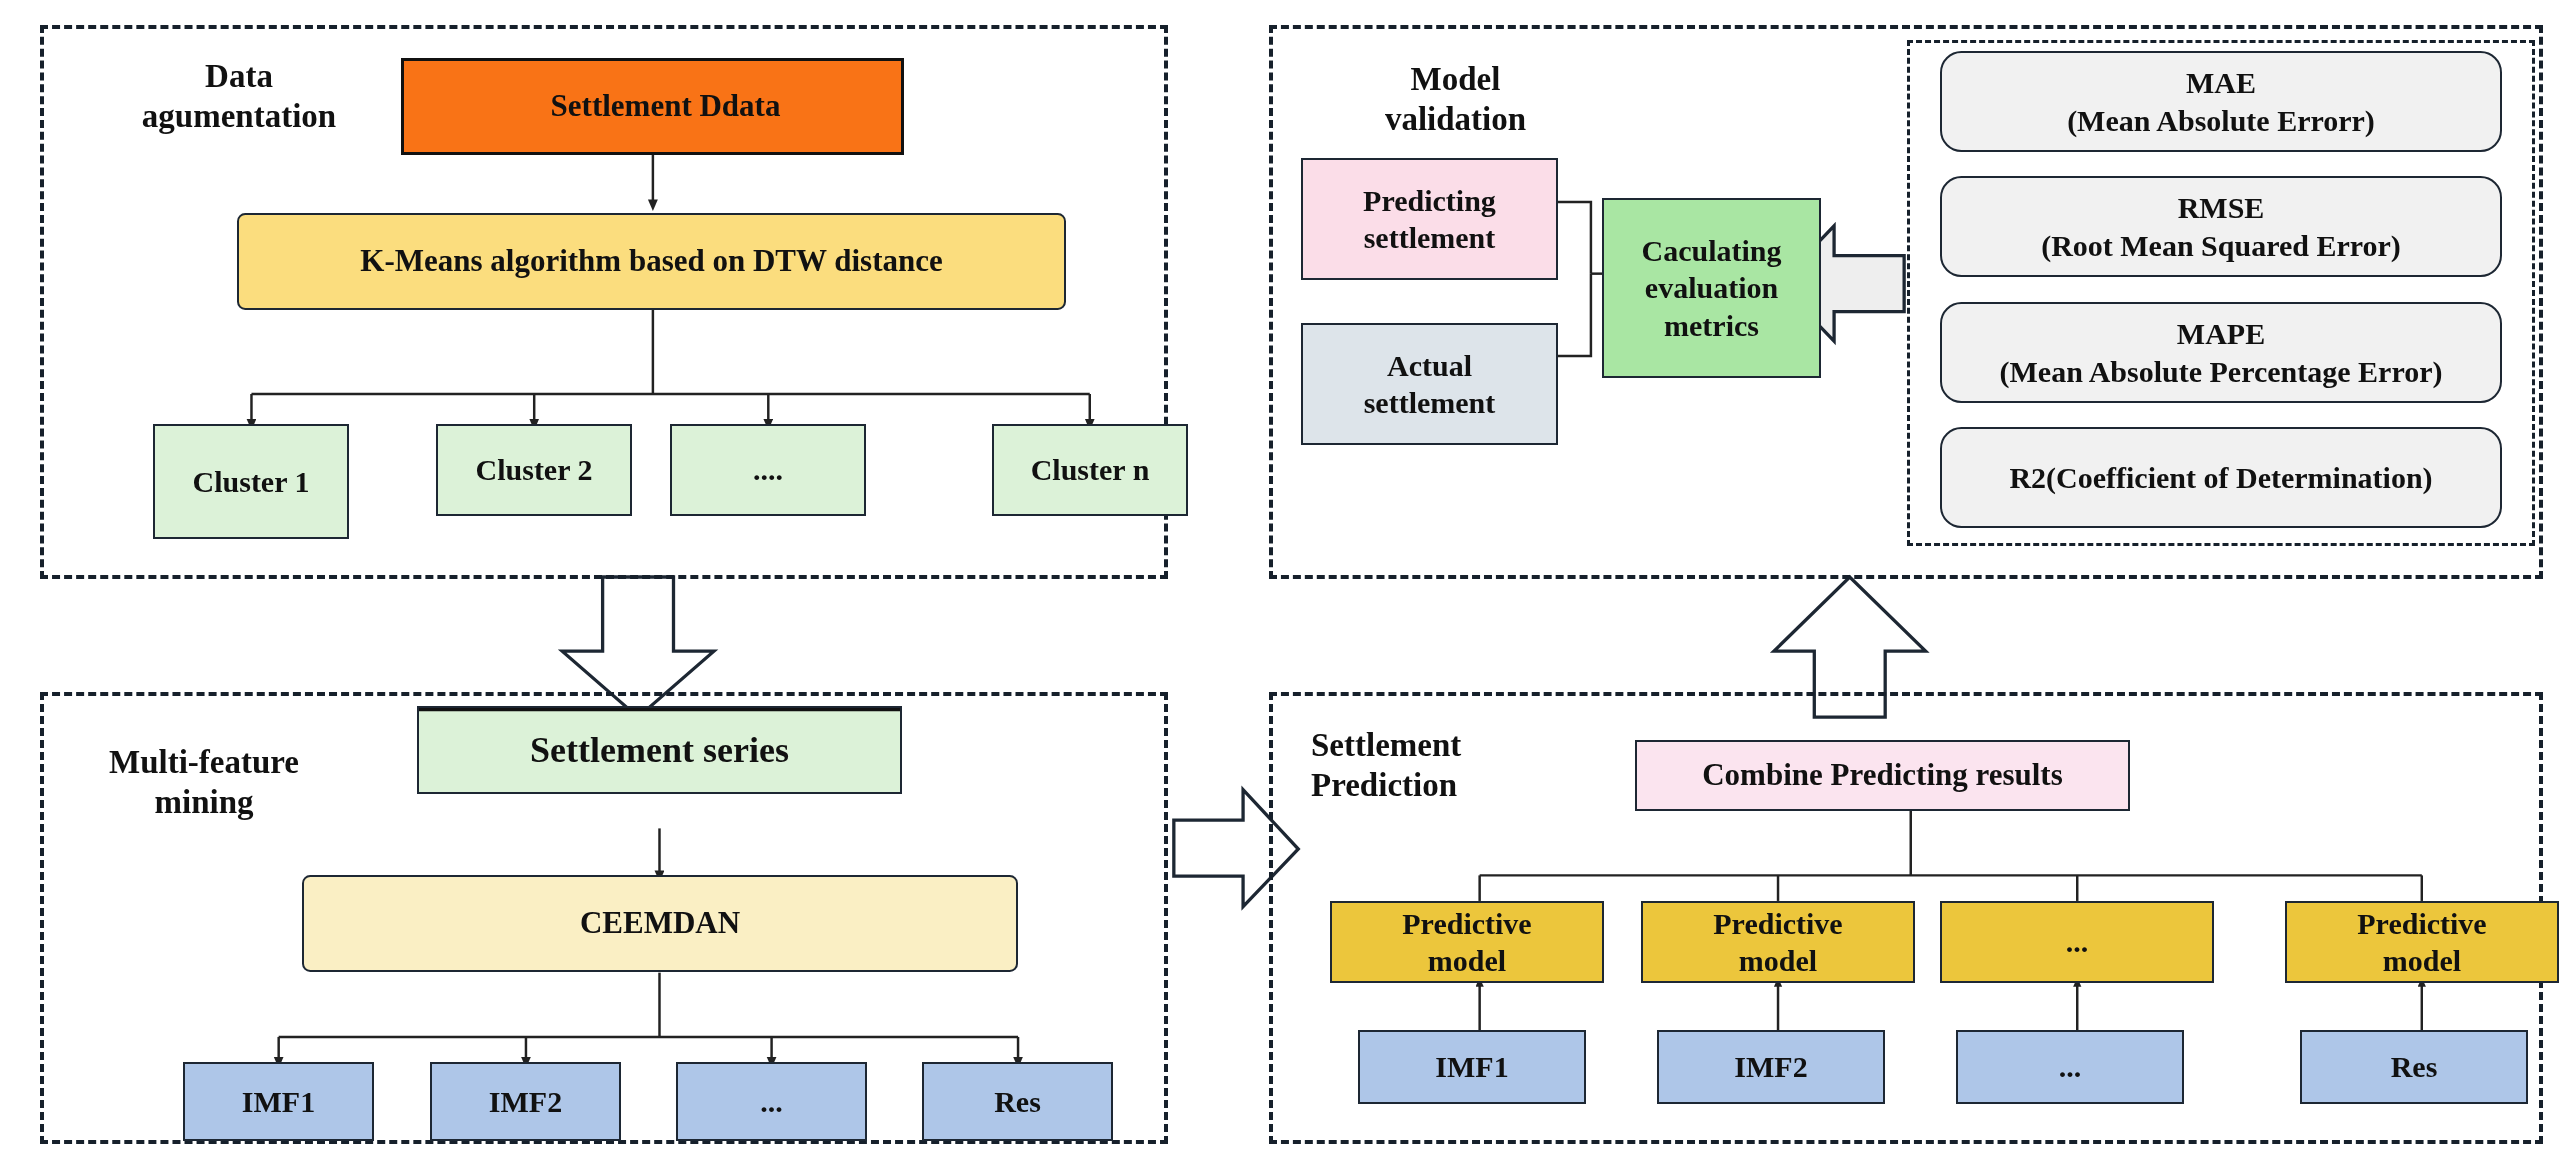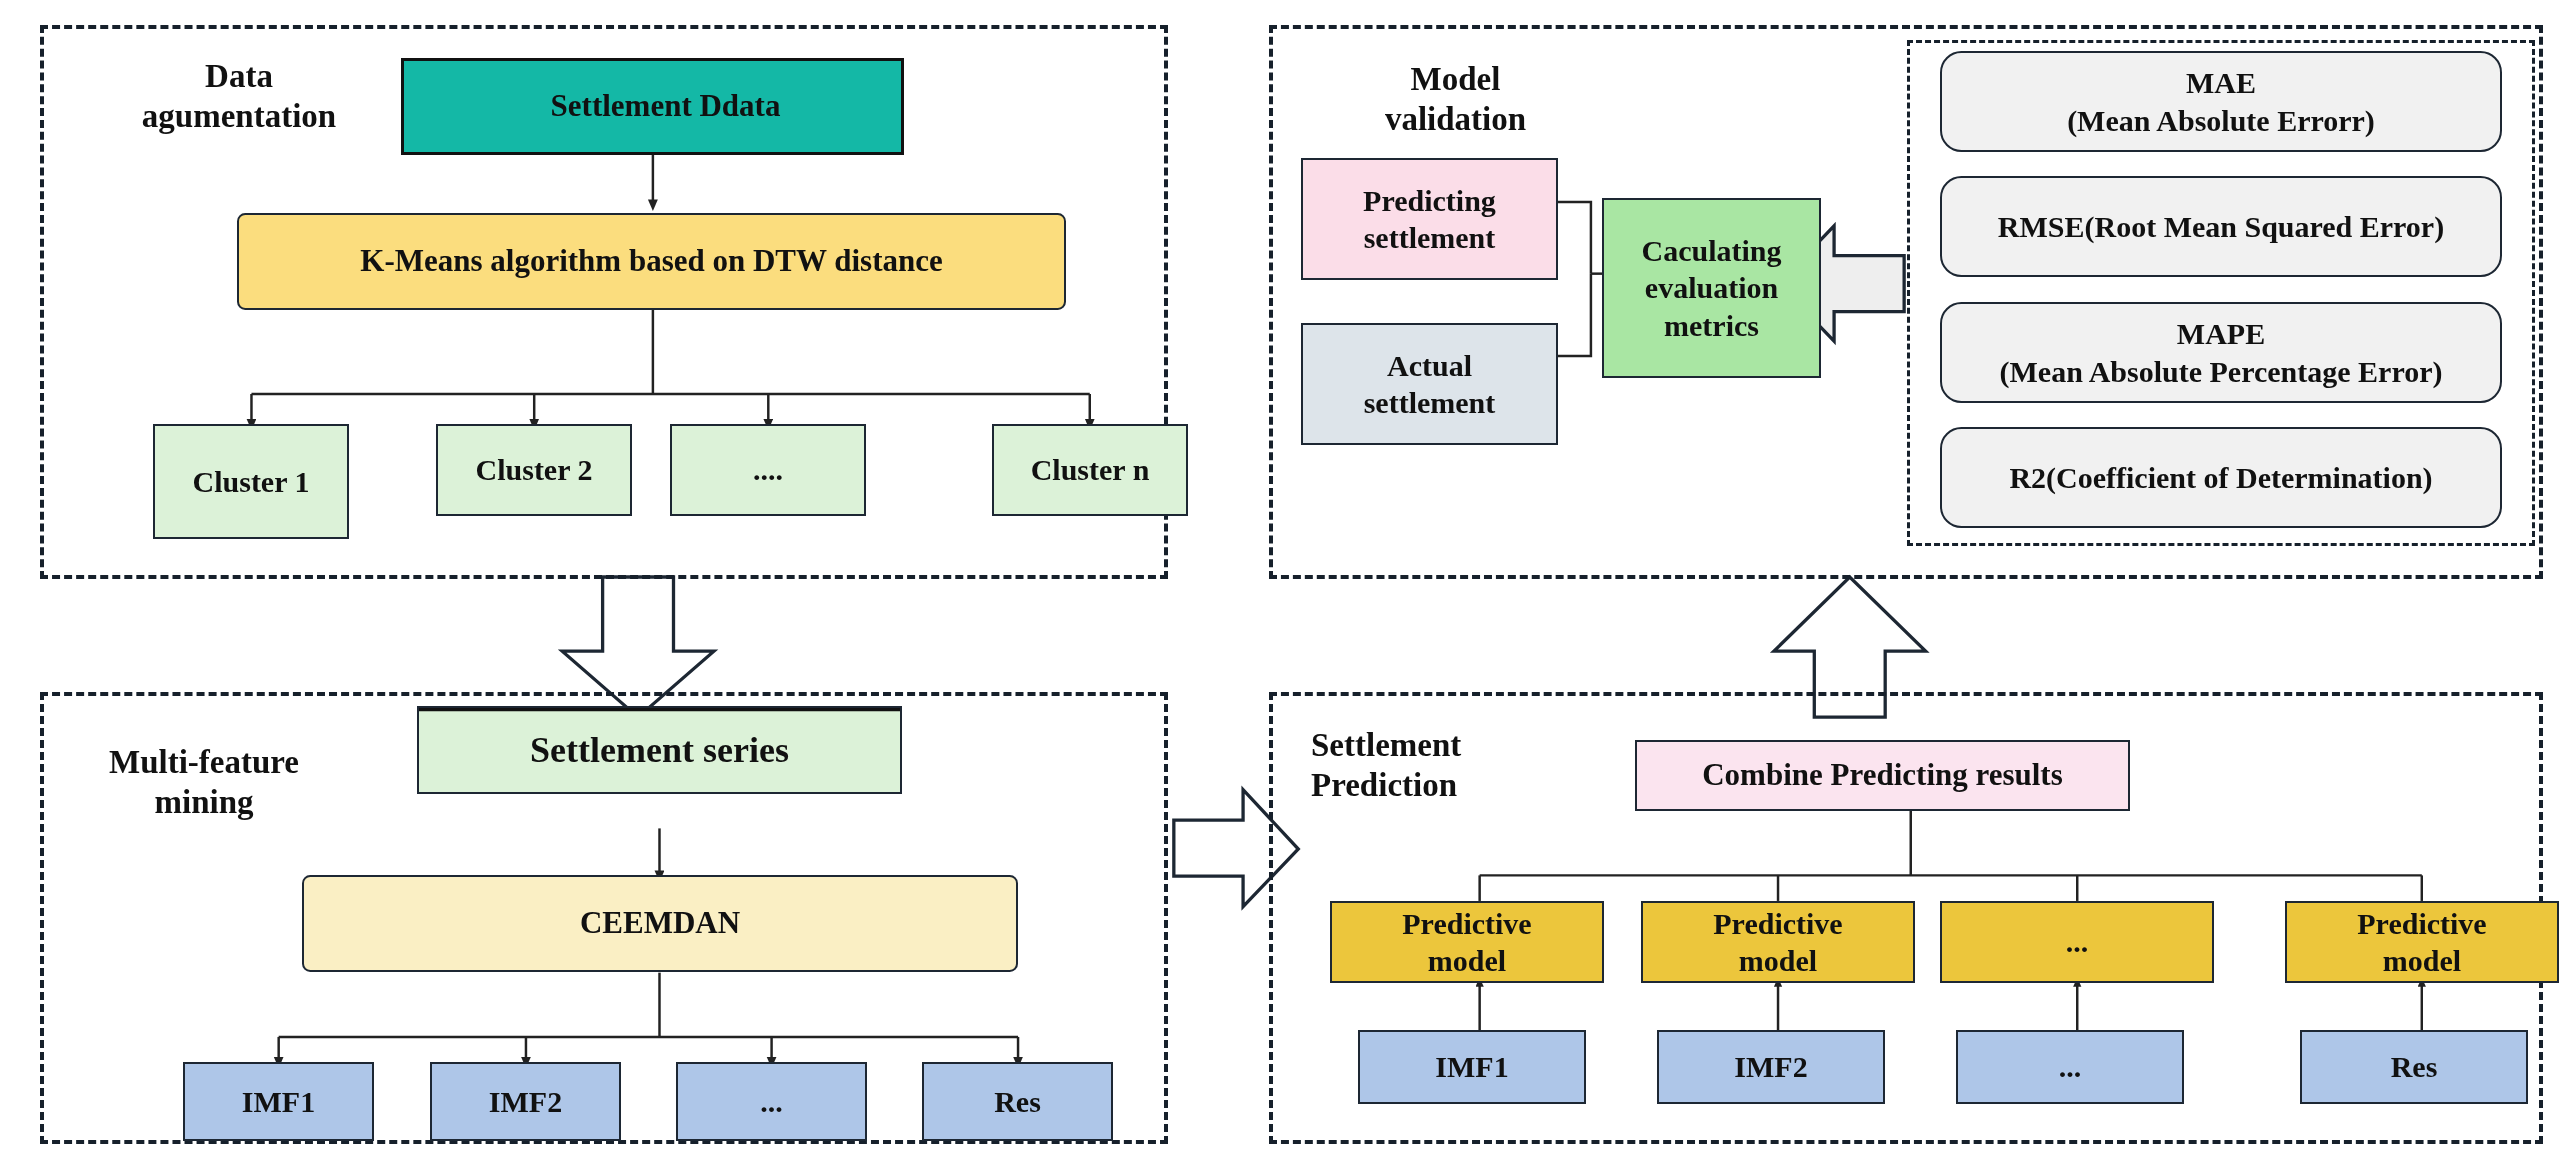--- a/index.html
+++ b/index.html
@@ -43,21 +43,21 @@
     align-items:center;
     justify-content:center;
     text-align:center;
     font-weight:bold;
     line-height:1.25;
     border:2.5px solid #1d2733;
     color:#111;
     white-space:pre-line;
     padding:1.6px 5px;
   }
-  .n-grey   { background:#14b8a6; border-color:#111; border-width:3.3px;padding-left:31px; }
+  .n-grey   { background:#f97316; border-color:#111; border-width:3.3px;padding-left:31px; }
   .n-yellow { background:#fbdd7e; border-radius:8.2px; }
   .n-cream  { background:#faefc4; border-radius:8.2px; }
   .n-green  { background:#dcf2d8; }
   .n-greenm { background:#a9e6a3; }
   .n-blue   { background:#aec6e8; }
   .n-pink   { background:#fbdde8; }
   .n-pinkl  { background:#fbe4ef;margin-top:8px; }
   .n-slate  { background:#dde4ea; }
   .n-soft   { background:#f1f1f1; border-radius:21.4px; border-width:2.5px;}
   .n-gold   { background:#ecc63c; }
@@ -192,21 +192,21 @@
 
   <div class="node n-greenm" style="left:1602px; top:198px; width:219px; height:180px; font-size:30px;">Caculating
 evaluation
 metrics</div>
 
   <div class="node n-soft" style="left:1940px; top:51px; width:562px; height:101px; font-size:30px; flex-direction:column;">
     <span>MAE</span>
     <span>(Mean Absolute Errorr)</span>
   </div>
 
-  <div class="node n-soft" style="left:1940px; top:176px; width:562px; height:101px; font-size:30px; flex-direction:row;">
+  <div class="node n-soft" style="left:1940px; top:176px; width:562px; height:101px; font-size:30px; flex-direction:column;">
     <span>RMSE</span>
     <span>(Root Mean Squared Error)</span>
   </div>
 
   <div class="node n-soft" style="left:1940px; top:302px; width:562px; height:101px; font-size:30px; flex-direction:column;">
     <span>MAPE</span>
     <span>(Mean Absolute Percentage Error)</span>
   </div>
 
   <div class="node n-soft" style="left:1940px; top:427px; width:562px; height:101px; font-size:30px; flex-direction:row;">

